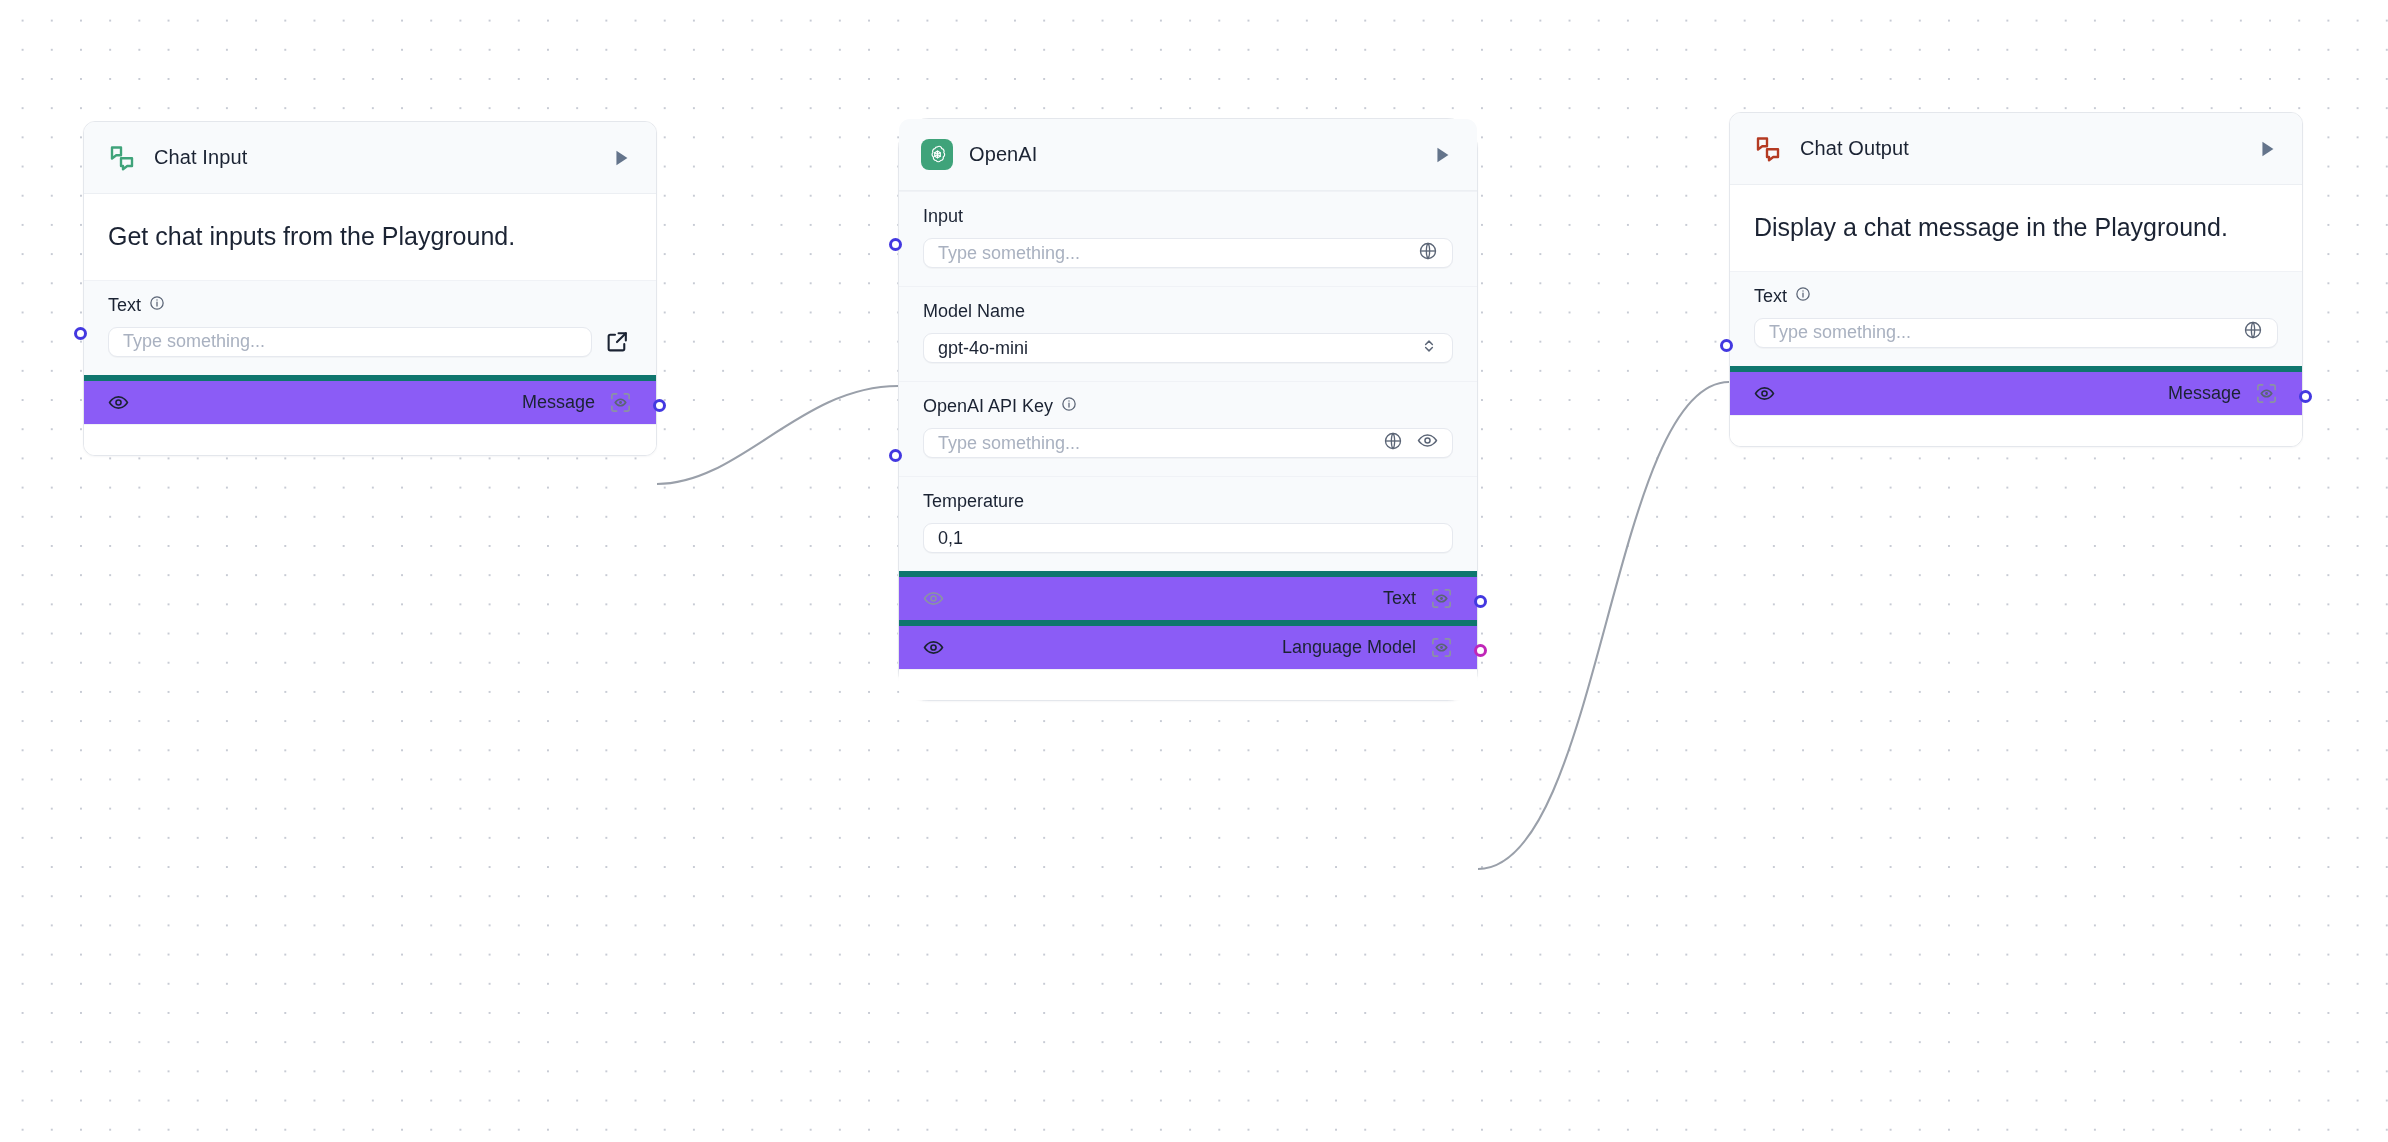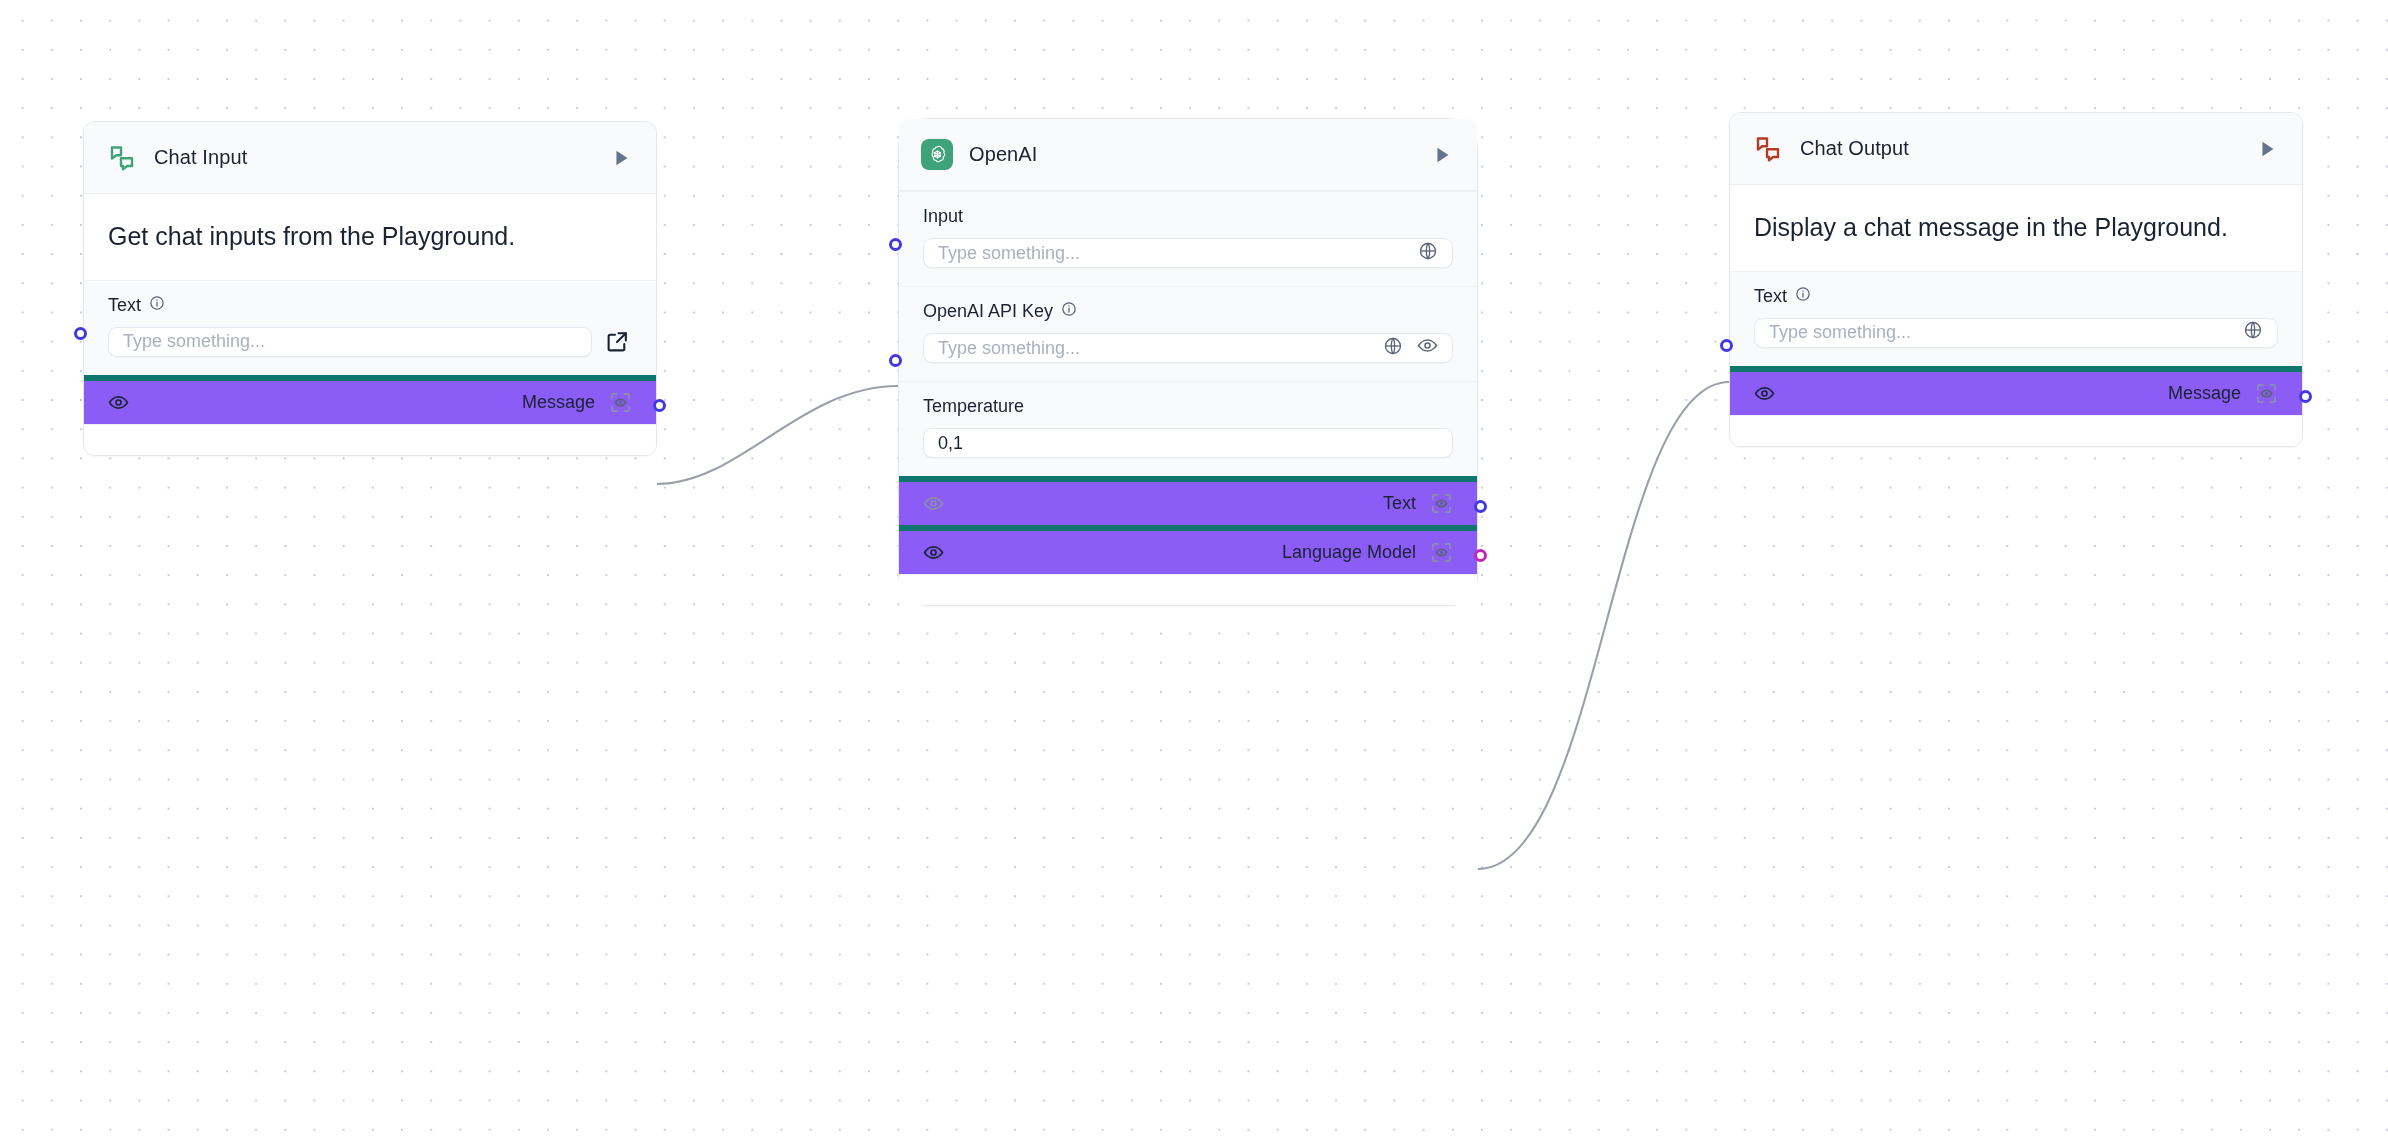--- a/index.html
+++ b/index.html
@@ -316,20 +316,38 @@
                   <path d="M3 12h18"></path>
                 <path d="M12 3c2.6 2.8 2.6 15.2 0 18C9.4 18.2 9.4 5.8 12 3z"></path>
               </svg>
             </span>
           </span>
         </div>
       </div>
       <div class="handle" style="left:-10px; top:46px;"></div>
     </div>
 
+    <div class="field">
+      <div class="field-label">
+        <span>Model Name</span>
+      </div>
+      <div class="input-row">
+        <div class="text-input">
+          <span class="val">gpt-4o-mini</span>
+          <span class="trail">
+            <span>
+              <svg width="18" height="18" viewBox="0 0 24 24" fill="none" stroke="#5b6576" stroke-width="1.9" stroke-linecap="round" stroke-linejoin="round">
+                <path d="M7.5 10L12 5.5 16.5 10"></path>
+                  <path d="M7.5 14L12 18.5 16.5 14"></path>
+              </svg>
+            </span>
+          </span>
+        </div>
+      </div>
+    </div>
 
     <div class="field">
       <div class="field-label">
         <span>OpenAI API Key</span>
         <span>
           <svg width="16" height="16" viewBox="0 0 24 24" fill="none" stroke="#5b6576" stroke-width="1.9">
             <circle cx="12" cy="12" r="9.2"></circle>
               <path d="M12 10.6v6" stroke-linecap="round"></path>
             <circle cx="12" cy="7.4" r="1.05" fill="#5b6576" stroke="none"></circle>
           </svg>

